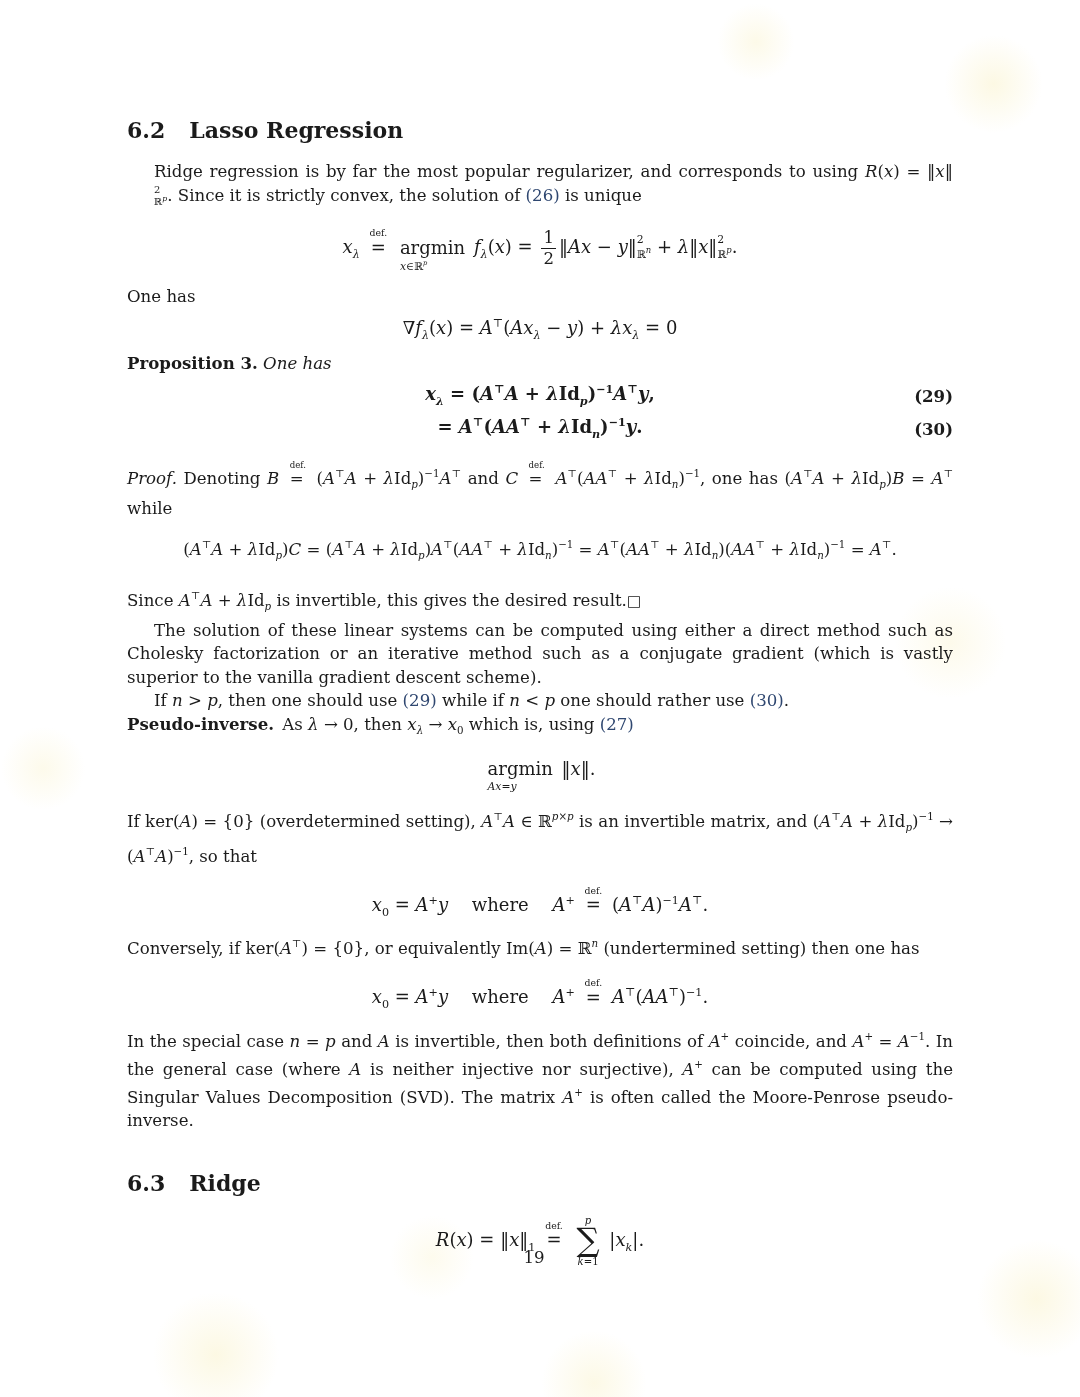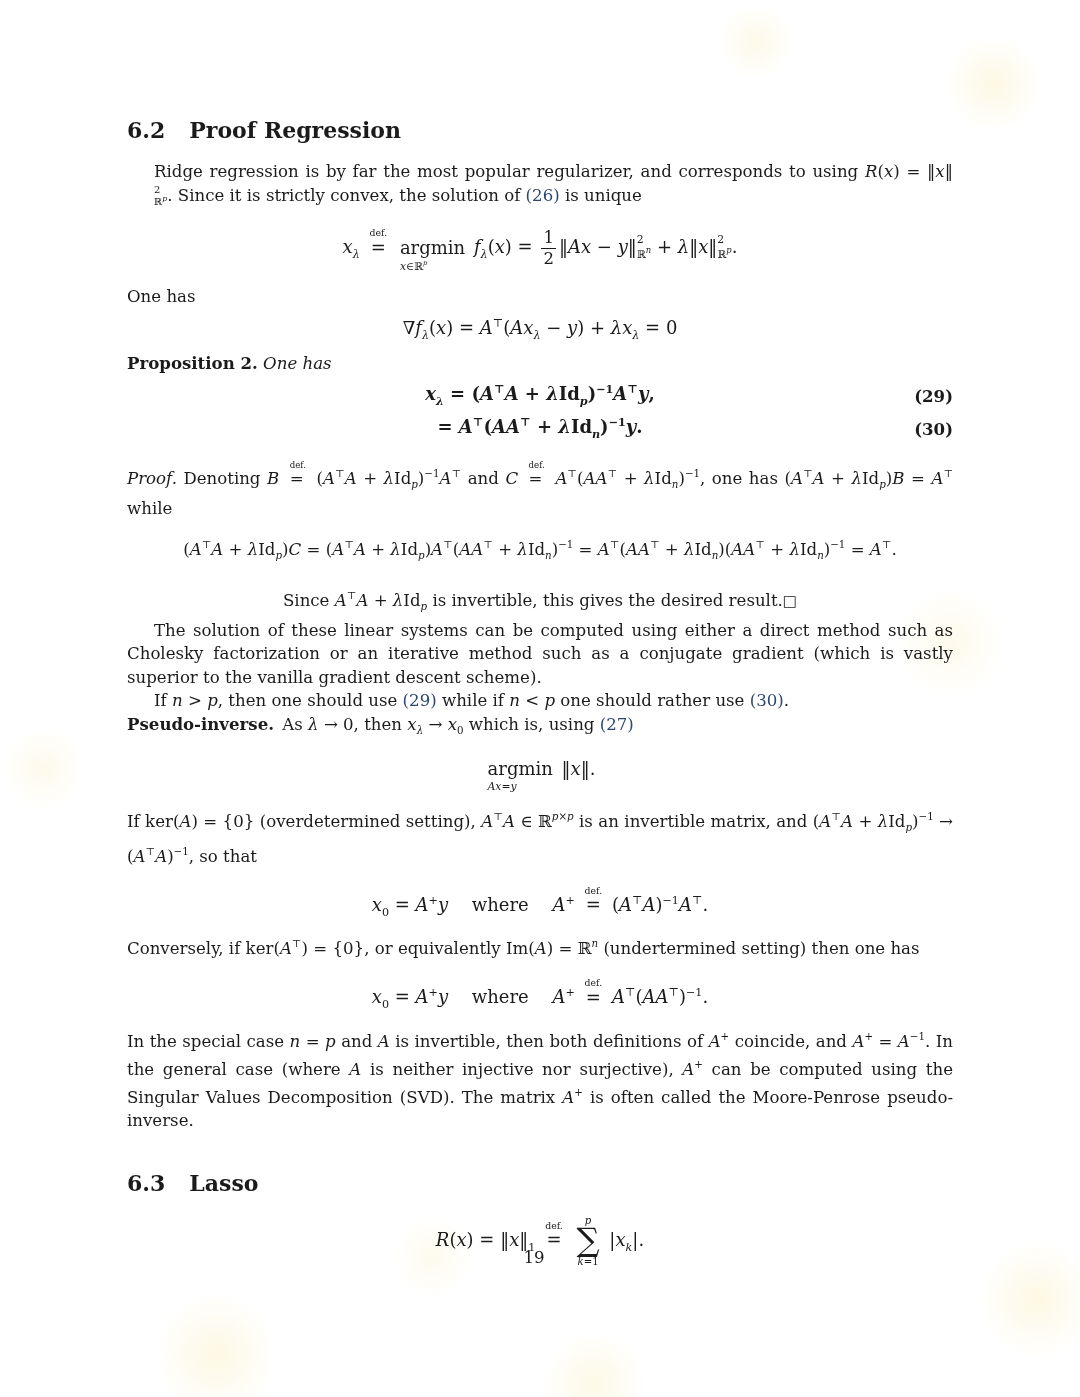--- a/index.html
+++ b/index.html
@@ -63,21 +63,21 @@
   .un .b{font-size:0.60em;margin-top:2px;}
   .frac{display:inline-block;text-align:center;vertical-align:middle;line-height:1.1;margin:0 3px;font-size:0.92em;}
   .frac .n{display:block;border-bottom:1.3px solid currentColor;padding:0 2px 1px;}
   .frac .d{display:block;padding-top:1px;}
   .sum{display:inline-block;text-align:center;vertical-align:middle;line-height:1;margin:0 4px;}
   .sum .st,.sum .sb{display:block;font-size:0.56em;line-height:1.1;}
   .sum .sg{display:block;font-size:1.8em;line-height:0.92;}
   sup{font-size:0.62em;}
   sub{font-size:0.62em;}
   
-  .proof-end{display:flex;justify-content:center;align-items:baseline;}
+  .proof-end{display:flex;justify-content:flex-start;align-items:baseline;}
   .qed{font-size:15px;}
   
   .sp-h1{margin-bottom:17px;}
   .m-eq1{margin:13px 0 13px;}
   .m-eq2{margin:9px 0 9px;}
   .m-prop{margin:17px 0 14px;}
   .m-eqs2930{margin:8px 0 12px;}
   .eq-row + .eq-row{margin-top:7px;}
   .m-proof{margin-top:21px;}
   .m-proofeq{margin:17px 0 23px;font-size:16.6px;}
@@ -92,34 +92,34 @@
     position:absolute;left:0;right:12px;top:1248px;
     text-align:center;font-size:16.6px;
   }
 </style>
 </head>
 <body>
 
 <div class="page">
 
   <h2 class="sec sp-h1">
-    <span class="sec-num">6.2</span><span class="sec-title">Proof Regression</span>
+    <span class="sec-num">6.2</span><span class="sec-title">Lasso Regression</span>
   </h2>
 
   <p class="para indent">Ridge regression is by far the most popular regularizer, and corresponds to using <i>R</i>(<i>x</i>) = ‖<i>x</i>‖<span class="ss"><span>2</span><span>ℝ<sup><i>p</i></sup></span></span>. Since it is strictly convex, the solution of <span class="ref">(26)</span> is unique</p>
 
   <div class="deq m-eq1"><i>x</i><sub><i>λ</i></sub> <span class="ov"><span class="t">def.</span>=</span> <span class="un">argmin<span class="b"><i>x</i>∈ℝ<sup><i>p</i></sup></span></span> <i>f</i><sub><i>λ</i></sub>(<i>x</i>) = <span class="frac"><span class="n">1</span><span class="d">2</span></span>‖<i>Ax</i> − <i>y</i>‖<span class="ss"><span>2</span><span>ℝ<sup><i>n</i></sup></span></span> + <i>λ</i>‖<i>x</i>‖<span class="ss"><span>2</span><span>ℝ<sup><i>p</i></sup></span></span>.</div>
 
   <p class="para">One has</p>
 
   <div class="deq m-eq2">∇<i>f</i><sub><i>λ</i></sub>(<i>x</i>) = <i>A</i><sup>⊤</sup>(<i>Ax</i><sub><i>λ</i></sub> − <i>y</i>) + <i>λx</i><sub><i>λ</i></sub> = 0</div>
 
 
   <p class="para m-prop">
-    <b class="runin">Proposition 2.</b>
+    <b class="runin">Proposition 3.</b>
     <i class="runin-it">One has</i>
   </p>
 
   <div class="deq m-eqs2930">
     <div class="eq-row">
       <span><i>x</i><sub><i>λ</i></sub> = (<i>A</i><sup>⊤</sup><i>A</i> + <i>λ</i>Id<sub><i>p</i></sub>)<sup>−1</sup><i>A</i><sup>⊤</sup><i>y</i>,</span>
       <span class="eq-num">(29)</span>
     </div>
     <div class="eq-row">
       <span>= <i>A</i><sup>⊤</sup>(<i>AA</i><sup>⊤</sup> + <i>λ</i>Id<sub><i>n</i></sub>)<sup>−1</sup><i>y</i>.</span>
@@ -150,21 +150,21 @@
 
   <div class="deq m-pinv"><i>x</i><sub>0</sub> = <i>A</i><sup>+</sup><i>y</i> &nbsp;where &nbsp;<i>A</i><sup>+</sup> <span class="ov"><span class="t">def.</span>=</span> (<i>A</i><sup>⊤</sup><i>A</i>)<sup>−1</sup><i>A</i><sup>⊤</sup>.</div>
 
   <p class="para">Conversely, if ker(<i>A</i><sup>⊤</sup>) = {0}, or equivalently Im(<i>A</i>) = ℝ<sup><i>n</i></sup> (undertermined setting) then one has</p>
 
   <div class="deq m-pinv"><i>x</i><sub>0</sub> = <i>A</i><sup>+</sup><i>y</i> &nbsp;where &nbsp;<i>A</i><sup>+</sup> <span class="ov"><span class="t">def.</span>=</span> <i>A</i><sup>⊤</sup>(<i>AA</i><sup>⊤</sup>)<sup>−1</sup>.</div>
 
   <p class="para">In the special case <i>n</i> = <i>p</i> and <i>A</i> is invertible, then both definitions of <i>A</i><sup>+</sup> coincide, and <i>A</i><sup>+</sup> = <i>A</i><sup>−1</sup>. In the general case (where <i>A</i> is neither injective nor surjective), <i>A</i><sup>+</sup> can be computed using the Singular Values Decomposition (SVD). The matrix <i>A</i><sup>+</sup> is often called the Moore-Penrose pseudo-inverse.</p>
 
   <h2 class="sec m-lasso-h">
-    <span class="sec-num">6.3</span><span class="sec-title">Lasso</span>
+    <span class="sec-num">6.3</span><span class="sec-title">Ridge</span>
   </h2>
 
 
   <div class="deq m-lasso-eq"><i>R</i>(<i>x</i>) = ‖<i>x</i>‖<sub>1</sub> <span class="ov"><span class="t">def.</span>=</span> <span class="sum"><span class="st"><i>p</i></span><span class="sg">∑</span><span class="sb"><i>k</i>=1</span></span> |<i>x</i><sub><i>k</i></sub>|.</div>
 
   <div class="pageno">19</div>
 
 </div>
 
 </body></html>

